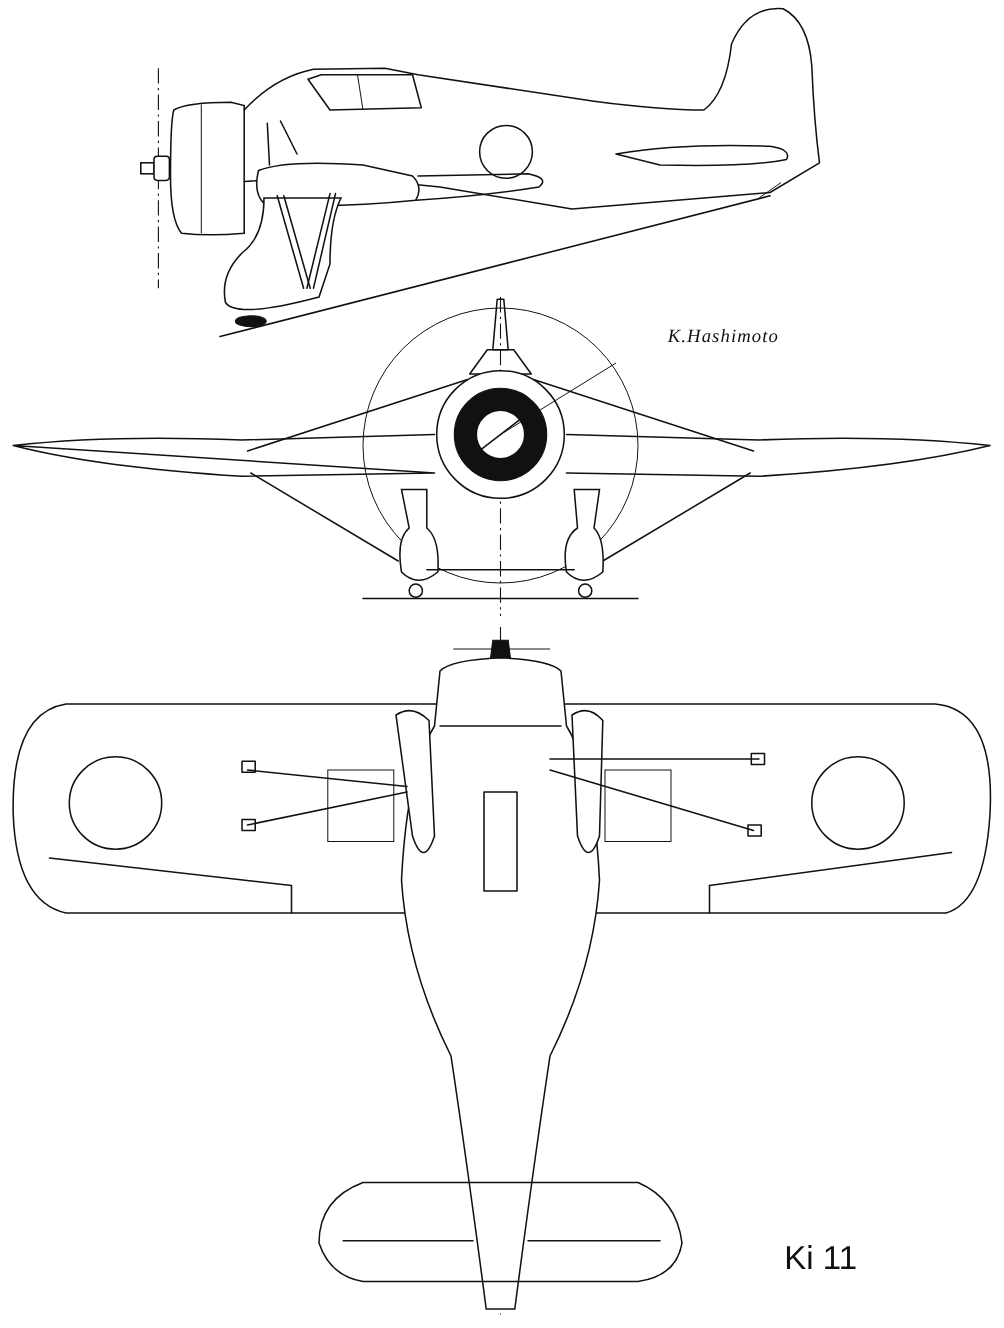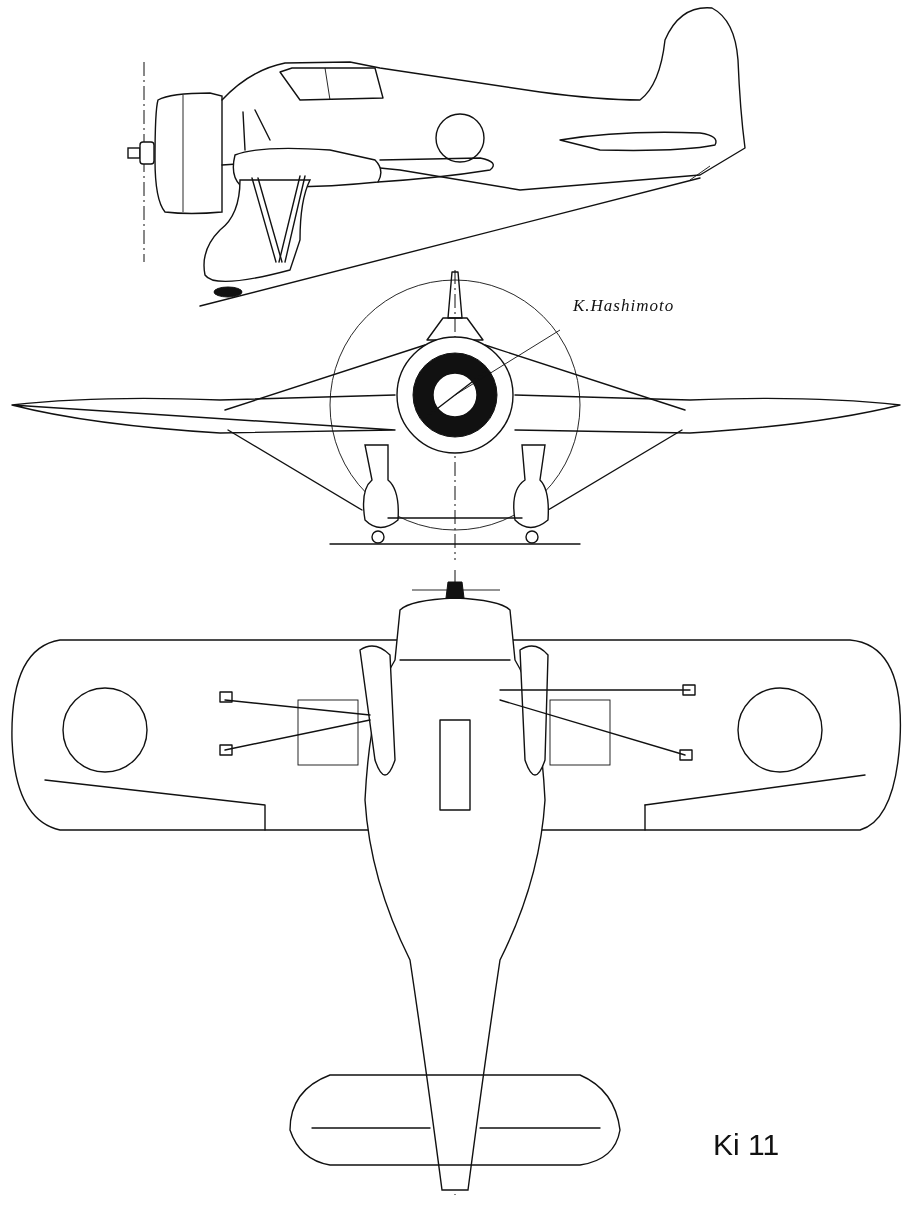--- a/index.html
+++ b/index.html
@@ -4,21 +4,21 @@
 <style>
   html,body{margin:0;padding:0;background:#fff;}
   body{width:913px;height:1207px;position:relative;overflow:hidden;font-family:"Liberation Sans",sans-serif;}
   svg{position:absolute;left:0;top:0;}
   .ln{fill:none;stroke:#111;stroke-width:1.4;stroke-linejoin:round;stroke-linecap:round;}
   .th{fill:none;stroke:#111;stroke-width:0.9;}
   .dash{fill:none;stroke:#111;stroke-width:1;stroke-dasharray:14 4 2 4;}
   .fill-w{fill:#fff;stroke:#111;stroke-width:1.4;}
   .dark{fill:#111;stroke:#111;}
   .label{position:absolute;left:713px;top:1128px;font-size:30px;color:#111;font-family:"Liberation Sans",sans-serif;}
-  .sig{position:absolute;left:573px;top:296px;font-size:17px;font-style:italic;color:#111;font-family:"Liberation Serif",serif;letter-spacing:1px;text-align:right;}
+  .sig{position:absolute;left:607px;top:296px;font-size:17px;font-style:italic;color:#111;font-family:"Liberation Serif",serif;letter-spacing:1px;text-align:right;}
 </style>
 </head>
 <body>
 
 <svg width="913" height="1207" viewBox="0 0 913 1207">
 
   <g>
     <line class="dash" x1="144" y1="62" x2="144" y2="262"></line>
 
     <line class="ln" x1="200" y1="306" x2="700" y2="178"></line>

